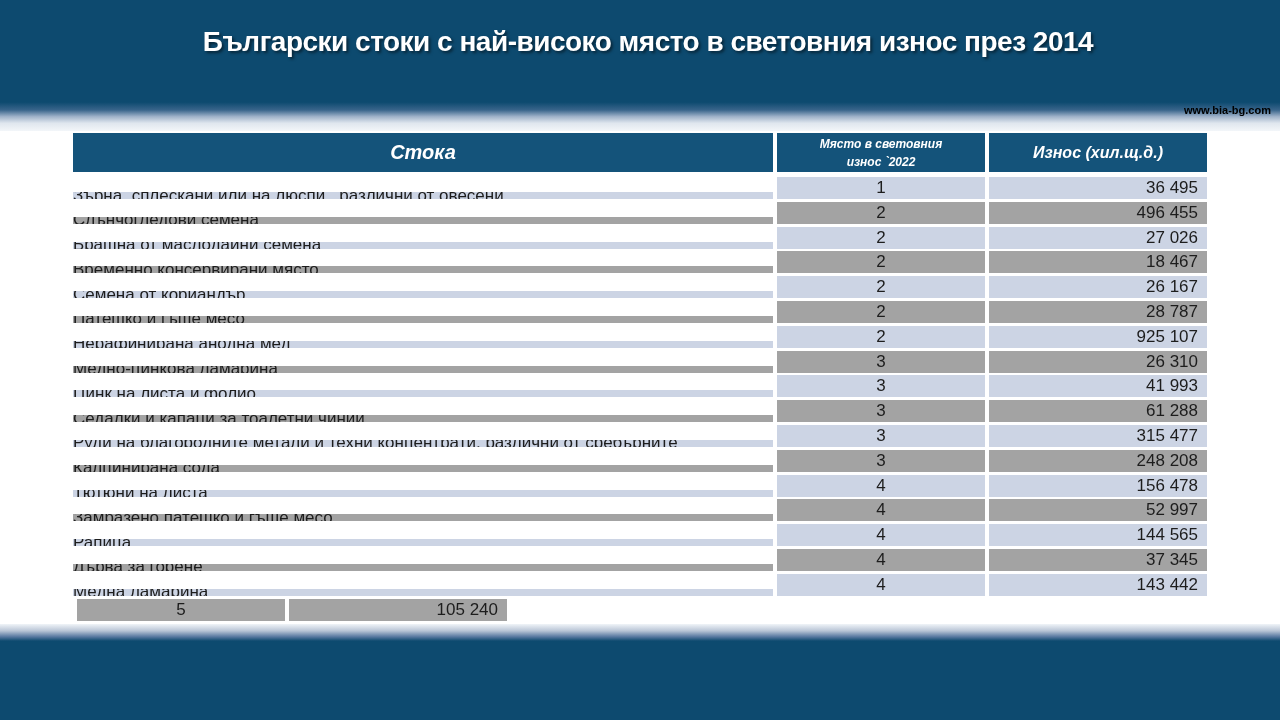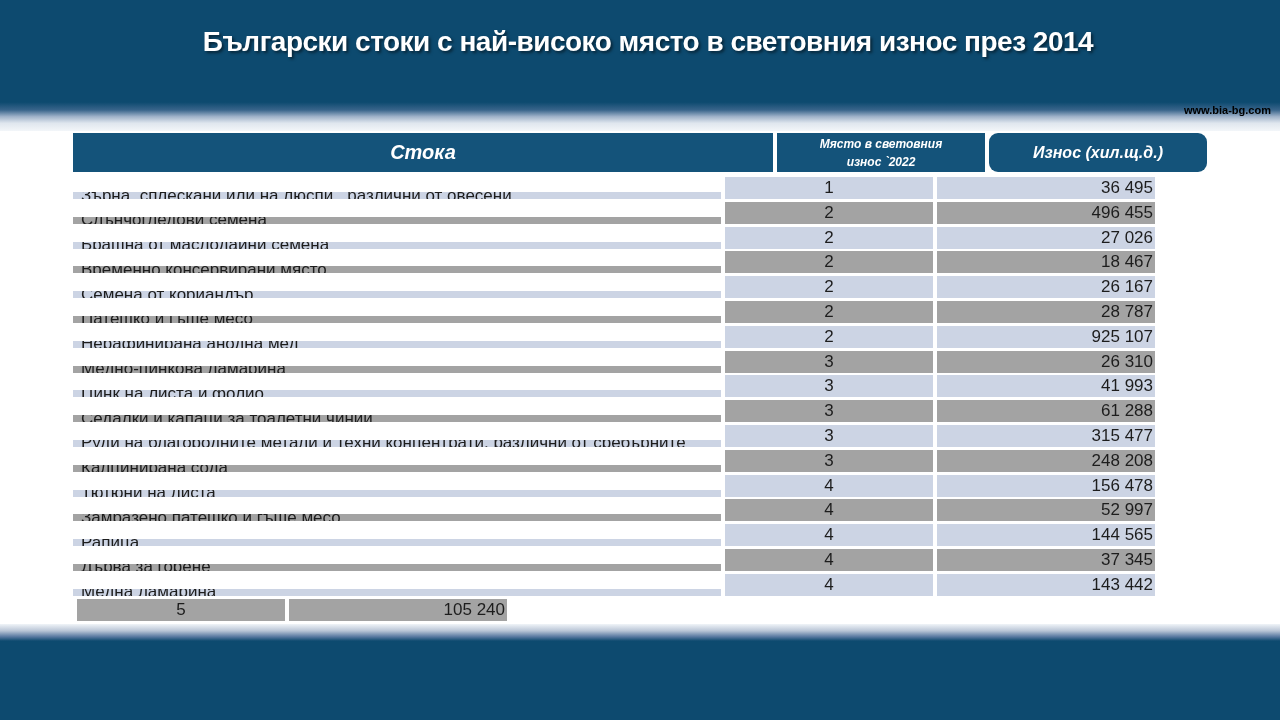--- a/index.html
+++ b/index.html
@@ -37,32 +37,32 @@
   .th {
     box-sizing: border-box; height: 39px;
     background: #14537a; color: #ffffff;
     font-style: italic; font-weight: bold;
     display: flex; flex-direction: column;
     align-items: center; justify-content: center;
     text-align: center;
   }
   .th-product { width: 700px; font-size: 20px; }
   .th-rank    { width: 208px; margin-left: 4px; font-size: 12px; line-height: 18px; align-items: center; }
-  .th-export  { width: 218px; margin-left: 4px; font-size: 16px; border-radius: 9px; }
+  .th-export  { width: 218px; margin-left: 4px; font-size: 16px; }
 
   .row { display: flex; height: 22px; margin-bottom: 2.8px; }
   .cell {
     box-sizing: border-box; display: flex; align-items: center;
     font-size: 17px; color: #1d1d1d; overflow: hidden;
   }
   .row-dark  .cell { background: #ccd4e4; }
   .row-light .cell { background: #a3a3a3; }
-  .cell-product { width: 648px; padding-left: 8px; white-space: pre; margin-top: 15px; }
+  .cell-product { width: 700px; white-space: pre; margin-top: 15px; }
   .cell-rank    { width: 208px; margin-left: 4px; justify-content: center; }
-  .cell-export  { width: 218px; margin-left: 4px; justify-content: flex-end; padding-right: 2px; }
+  .cell-export  { width: 218px; margin-left: 4px; justify-content: flex-end; padding-right: 9px; }
 
   
   .footer-strip {
     position: absolute; top: 624px; left: 0; width: 1280px; height: 17px;
     background: linear-gradient(to bottom,
       #f0f4f8 0%, #b9c5d6 40%, #5878a0 75%, #0e4a6f 100%);
   }
   .footer {
     position: absolute; top: 641px; left: 0; width: 1280px; height: 79px;
     background: #0d4a6f;

